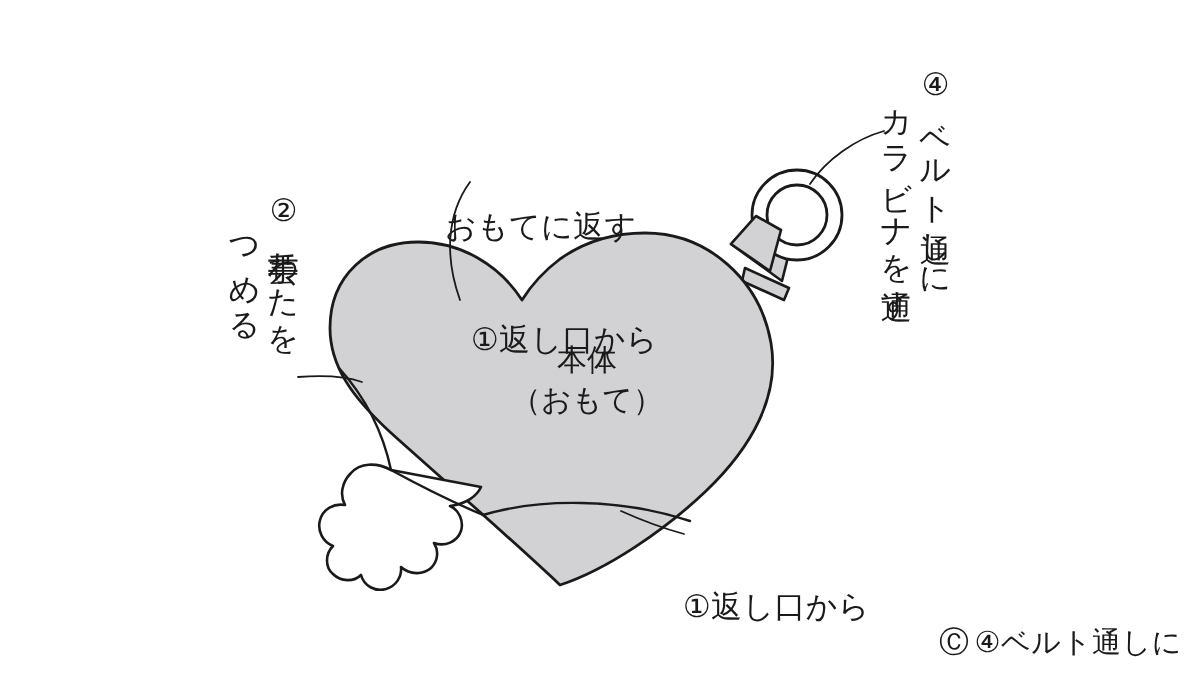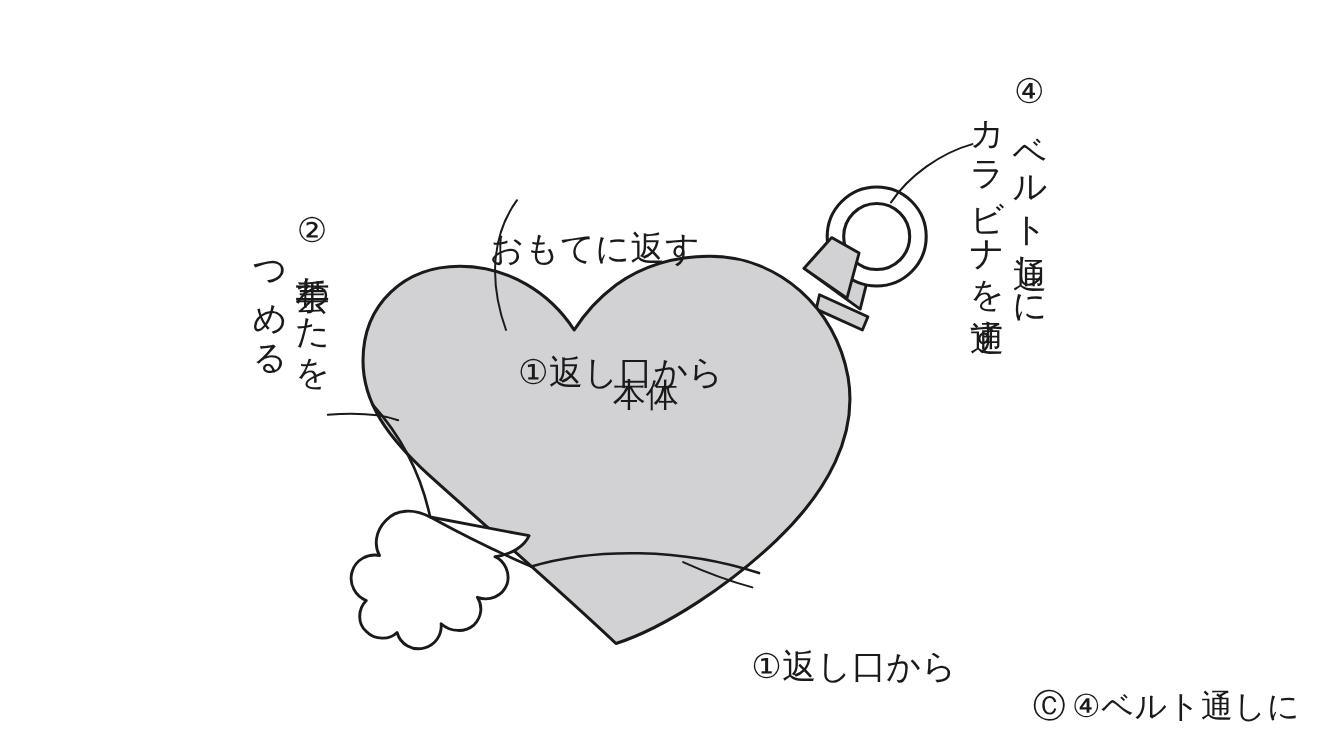--- a/index.html
+++ b/index.html
@@ -197,20 +197,21 @@
     
   </div>
 
   <div class="label label-v" id="callout-4">
     <span class="vline first">④ベルト通しに</span>
     <span class="vline second">カラビナを通す</span>
   </div>
 
   <div id="body-label">
     <span class="line">本体</span>
+    <span class="line">（おもて）</span>
   </div>
 
   <div id="copyright">
     <span class="cmark">Ⓒ</span>
     <span>④ベルト通しに</span>
   </div>
 
 </div>
 
 </body></html>

